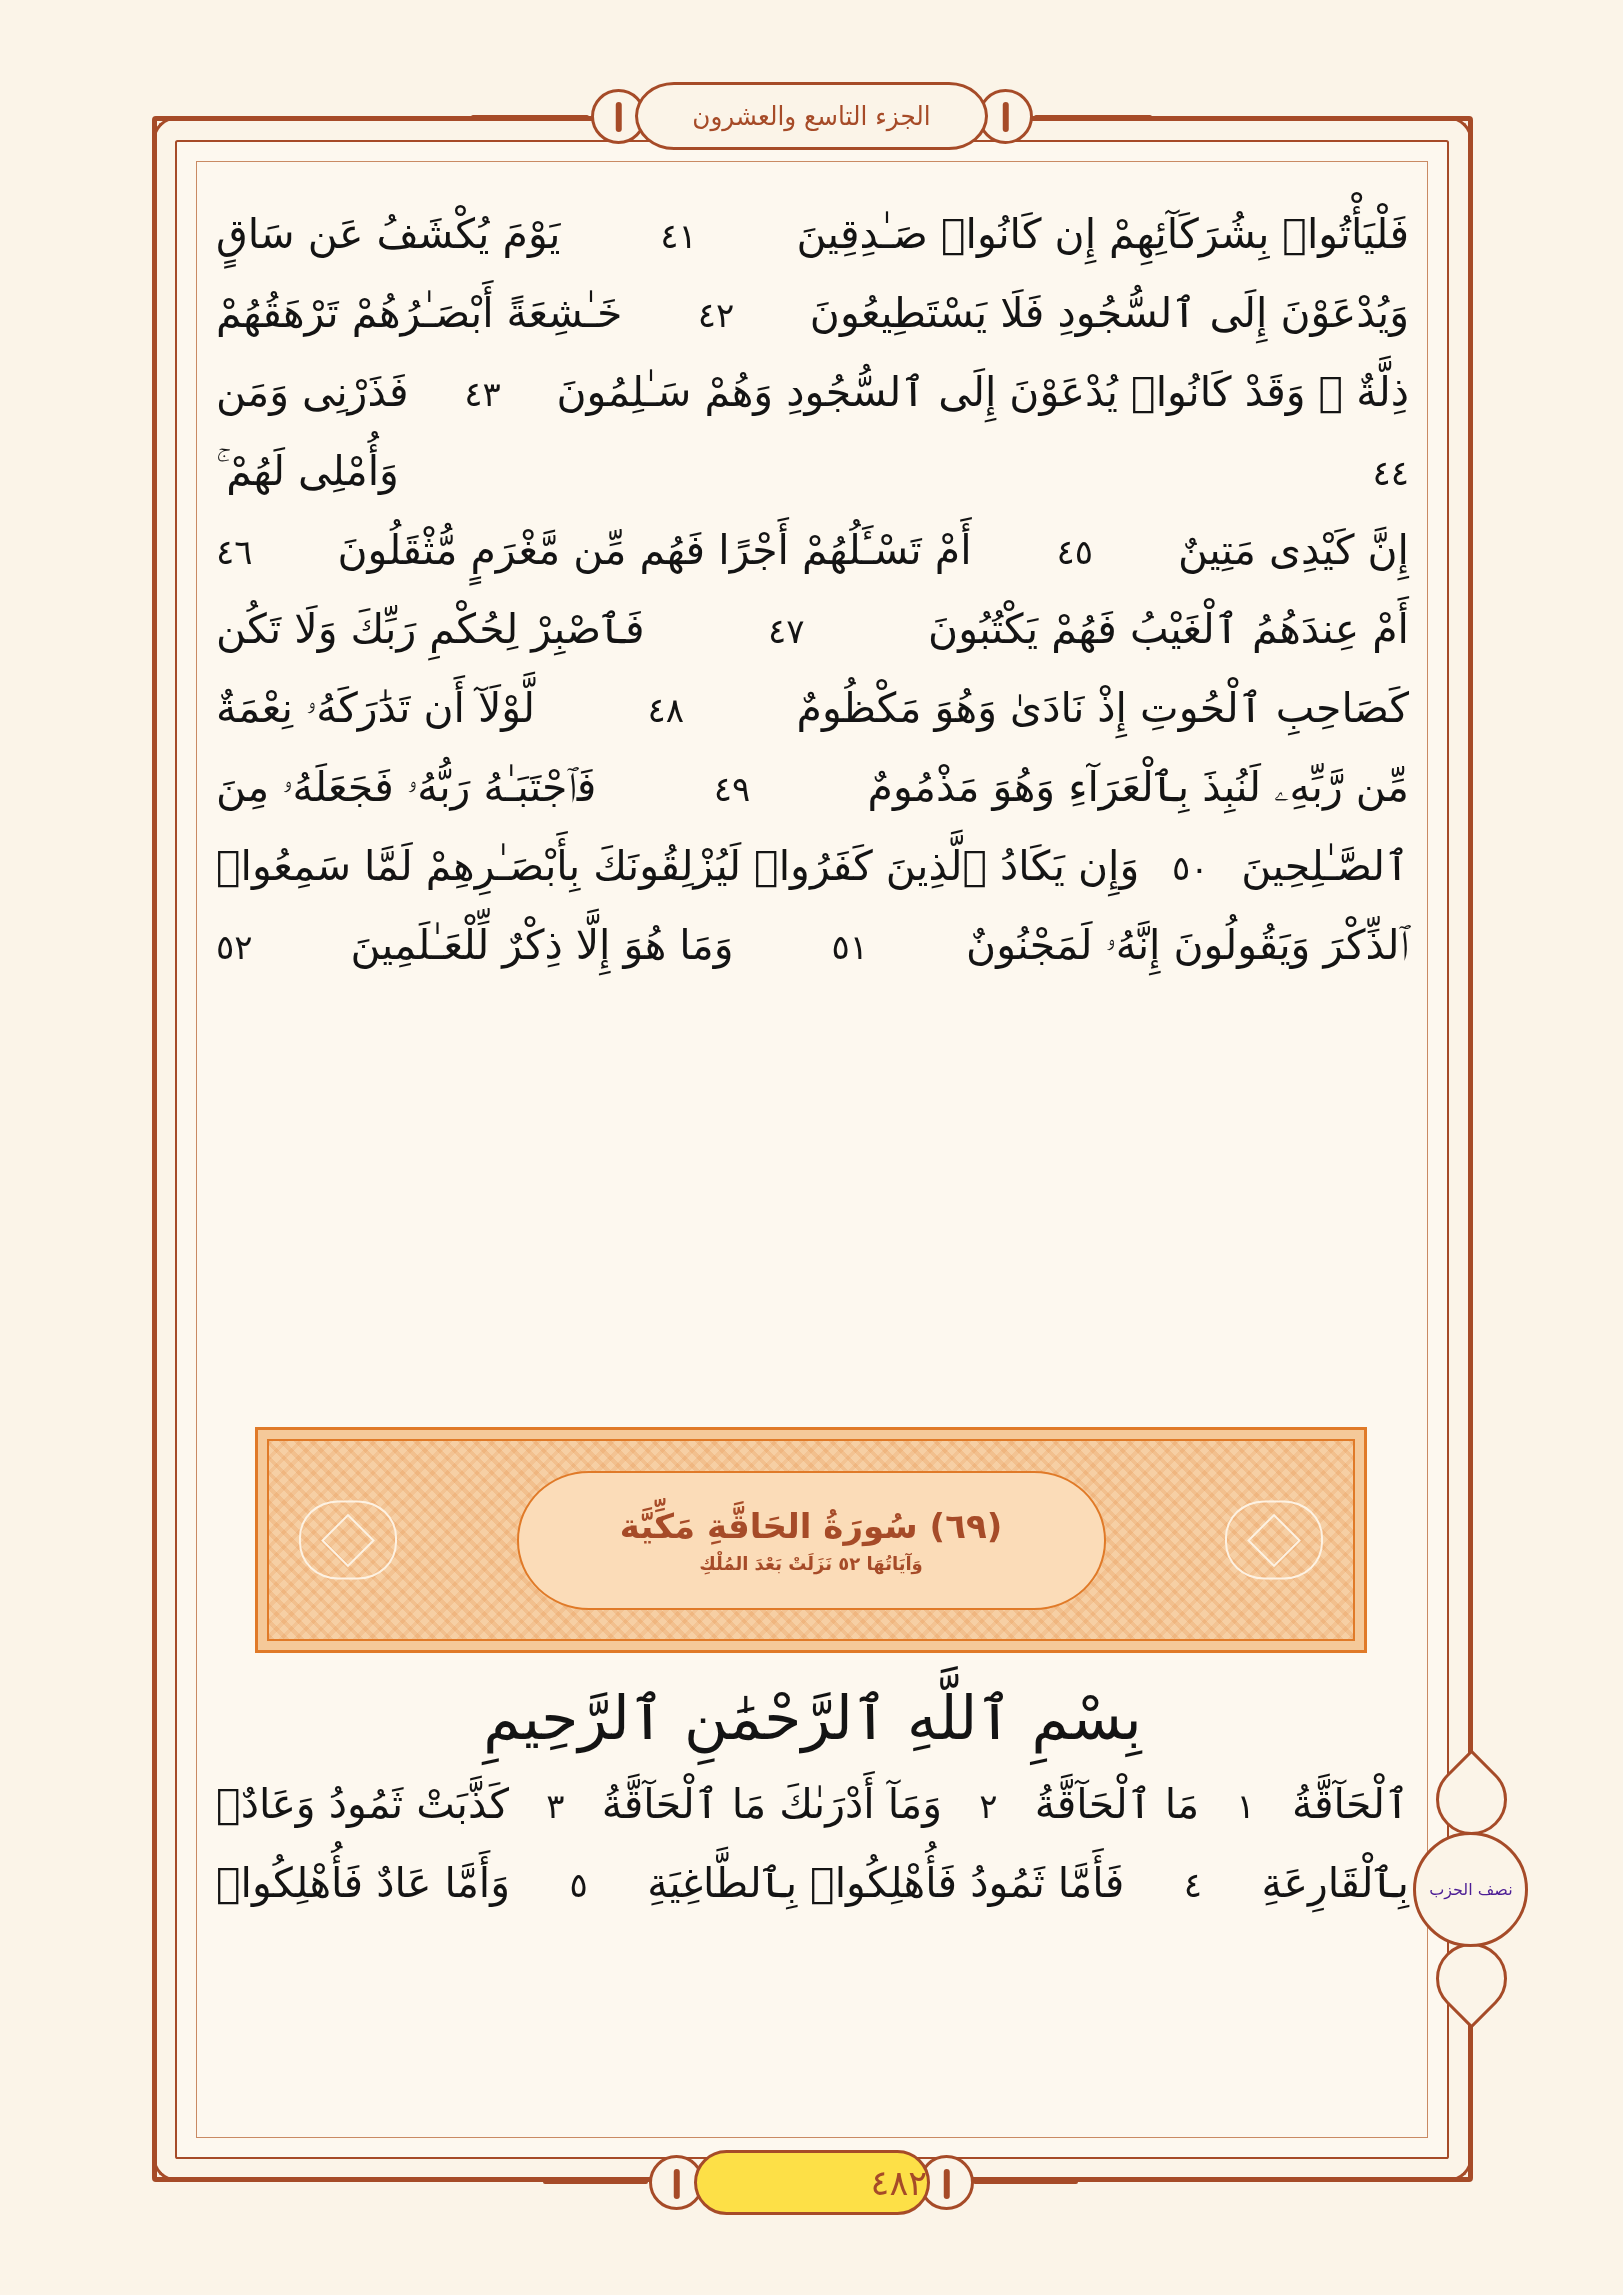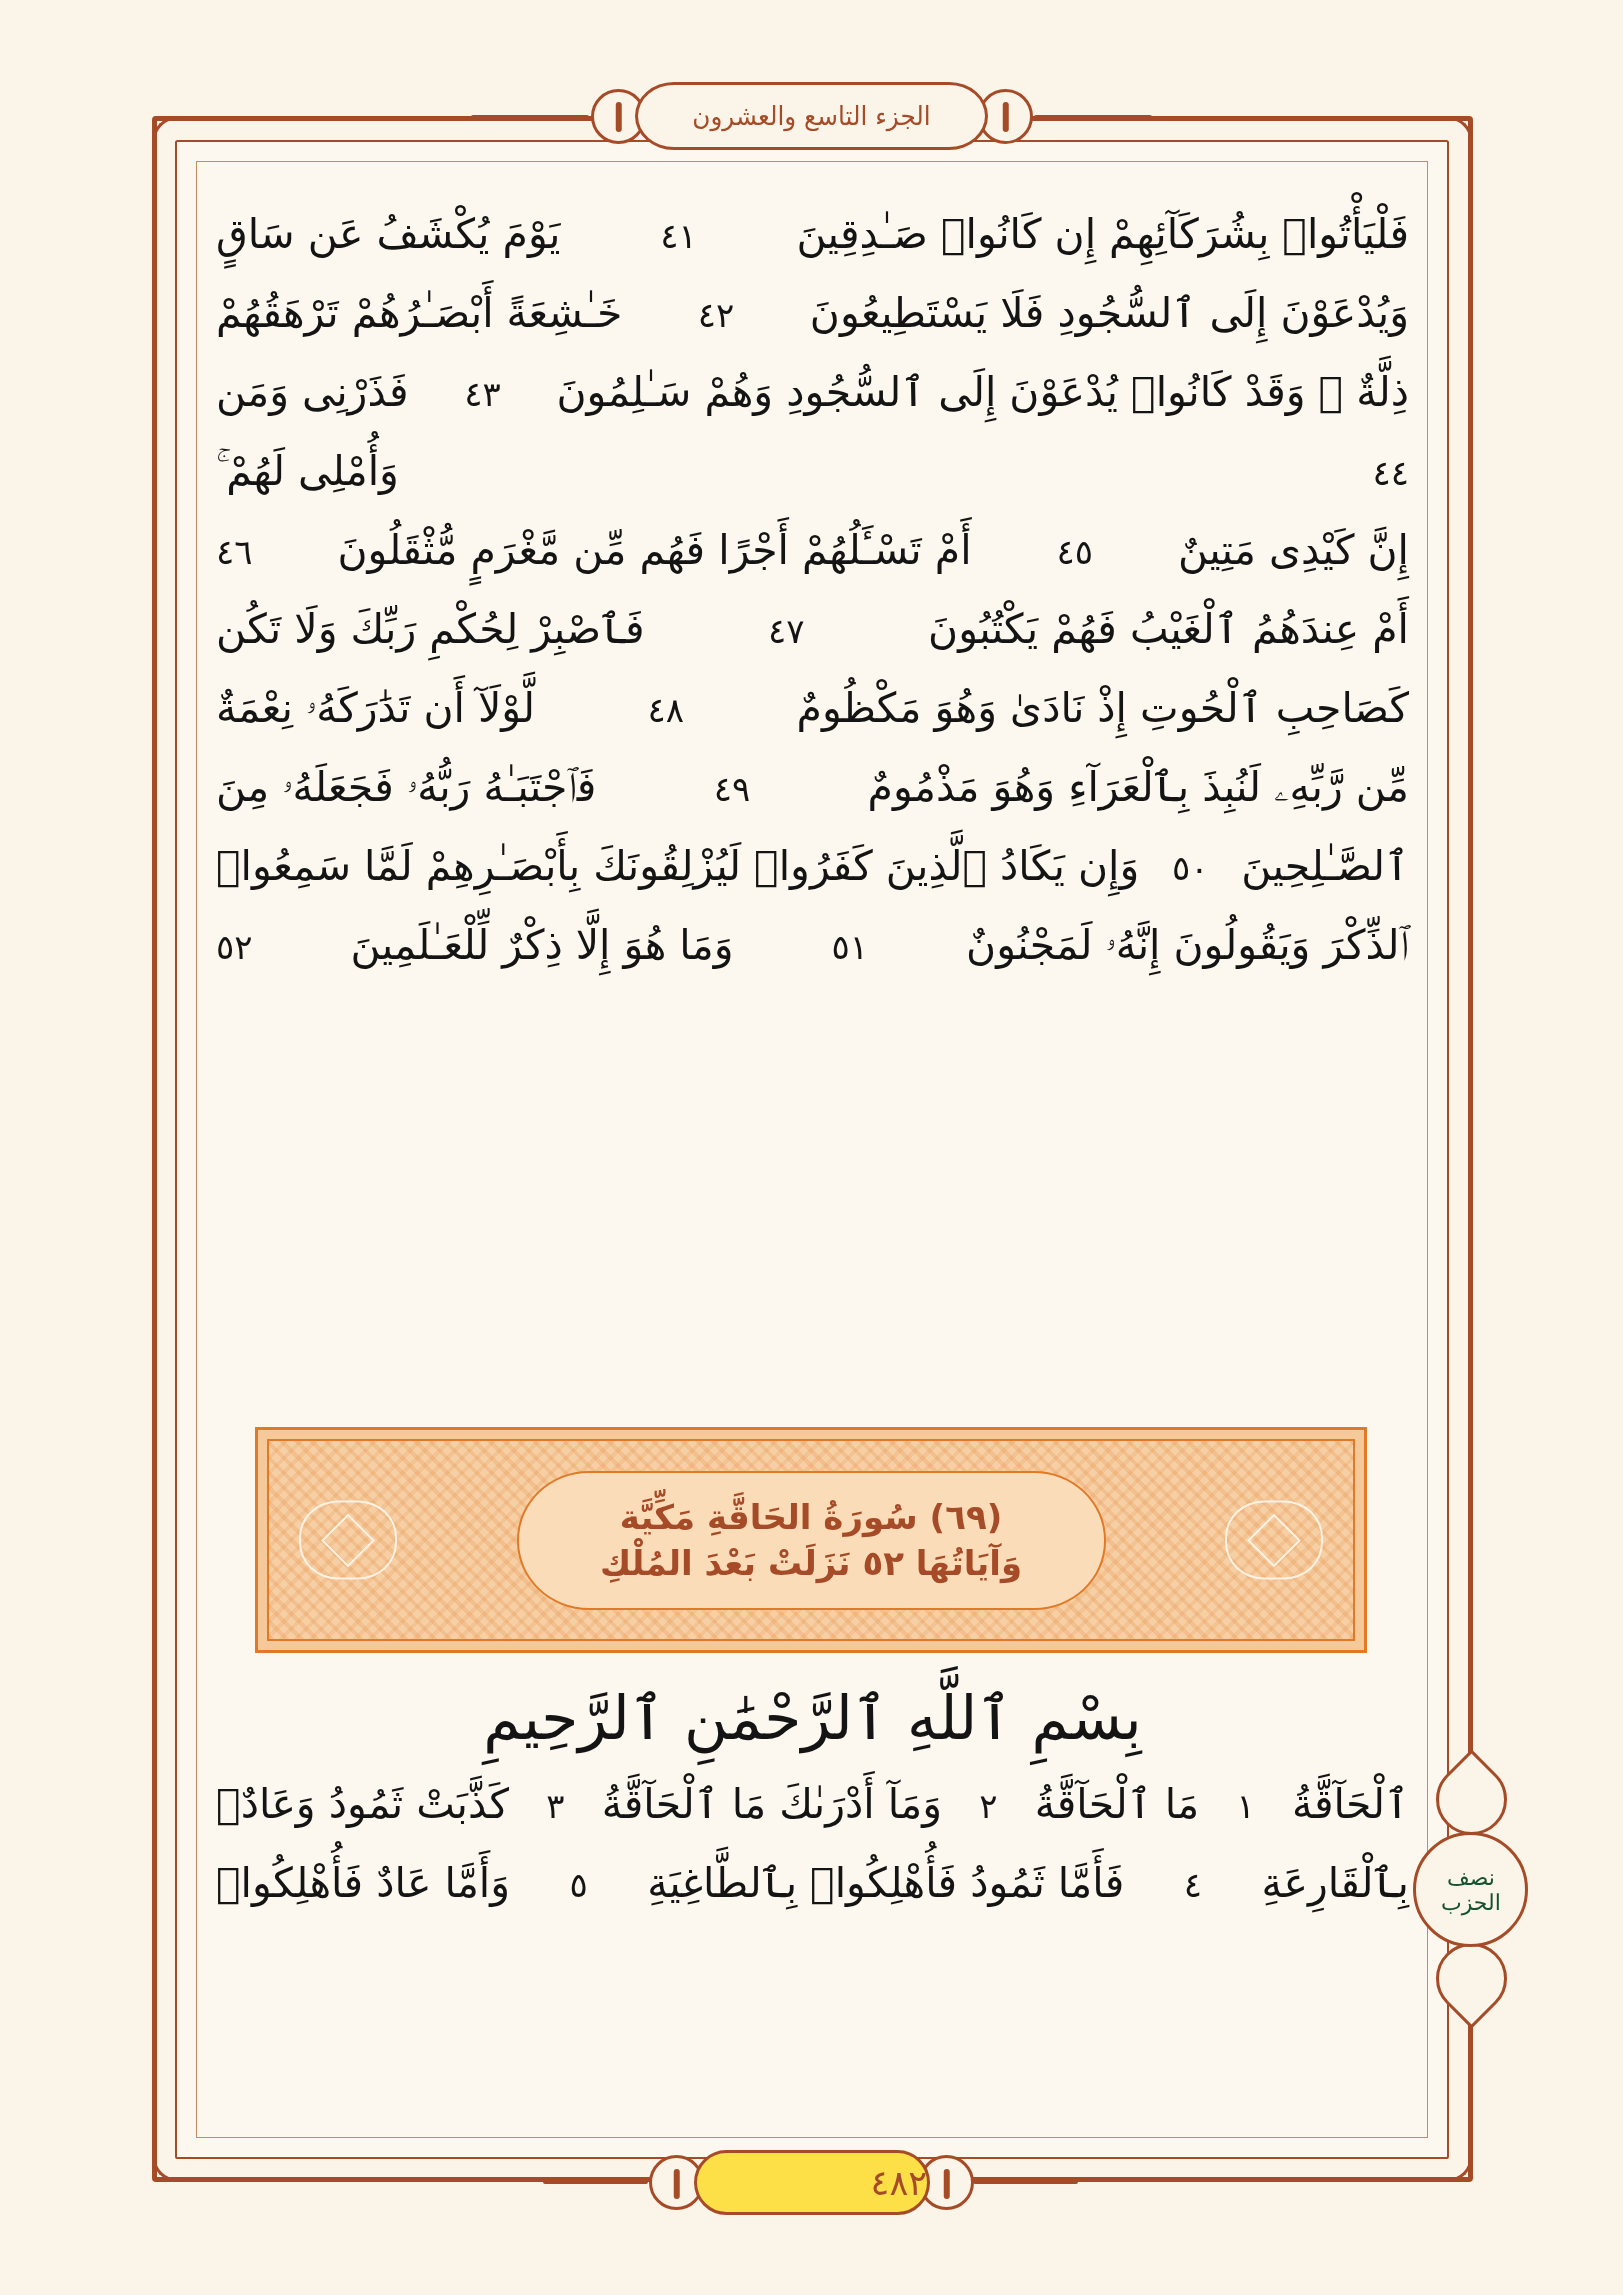--- a/index.html
+++ b/index.html
@@ -256,21 +256,21 @@
     box-sizing: border-box;
     font-weight: bold;
   }
   .surah-title {
     font-size: 34px;
     color: #a64b28;
     direction: rtl;
     white-space: nowrap;
   }
   .surah-sub {
-    font-size: 34px;
+    font-size: 18px;
     color: #a64b28;
     direction: rtl;
     white-space: nowrap;
   }
   .panel-medallion {
     position: absolute;
     top: 50%;
     transform: translateY(-50%);
     width: 98px;
     height: 79px;
@@ -317,26 +317,25 @@
     height: 115px;
     border: 3.9px solid #a64b28;
     border-radius: 50%;
     background: #fbf4e8;
     box-sizing: border-box;
     display: flex;
     align-items: center;
     justify-content: center;
   }
   .hizb-circle .txt {
-    font-size: 22px;
-    color: #14532d;
+    font-size: 16px;
+    color: #4c1d95;
     direction: rtl;
     text-align: center;
     line-height: 25px;
-    font-family: Liberation Serif, serif;
   }
   .hizb-petal {
     position: absolute;
     left: 37px;
     width: 71px;
     height: 71px;
     border: 3.3px solid #a64b28;
     border-radius: 50% 50% 50% 0;
     background: #fbf4e8;
     box-sizing: border-box;

